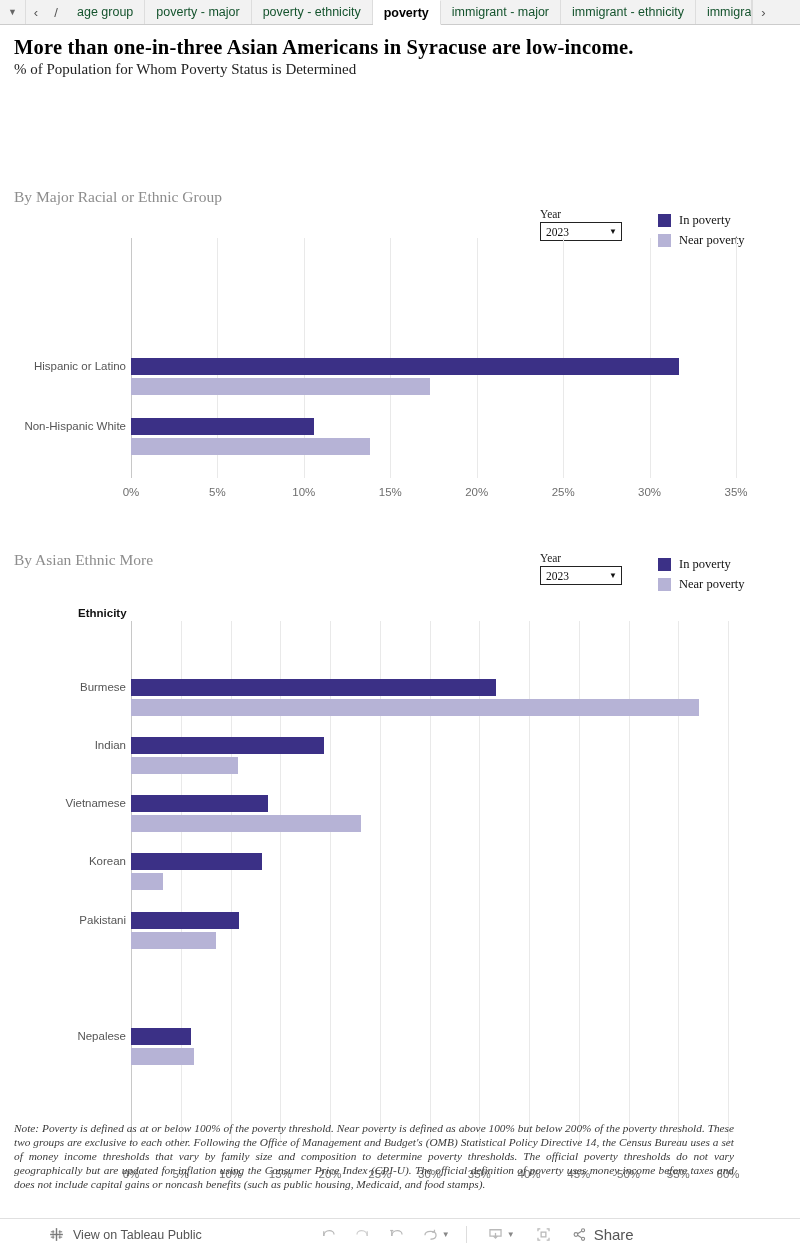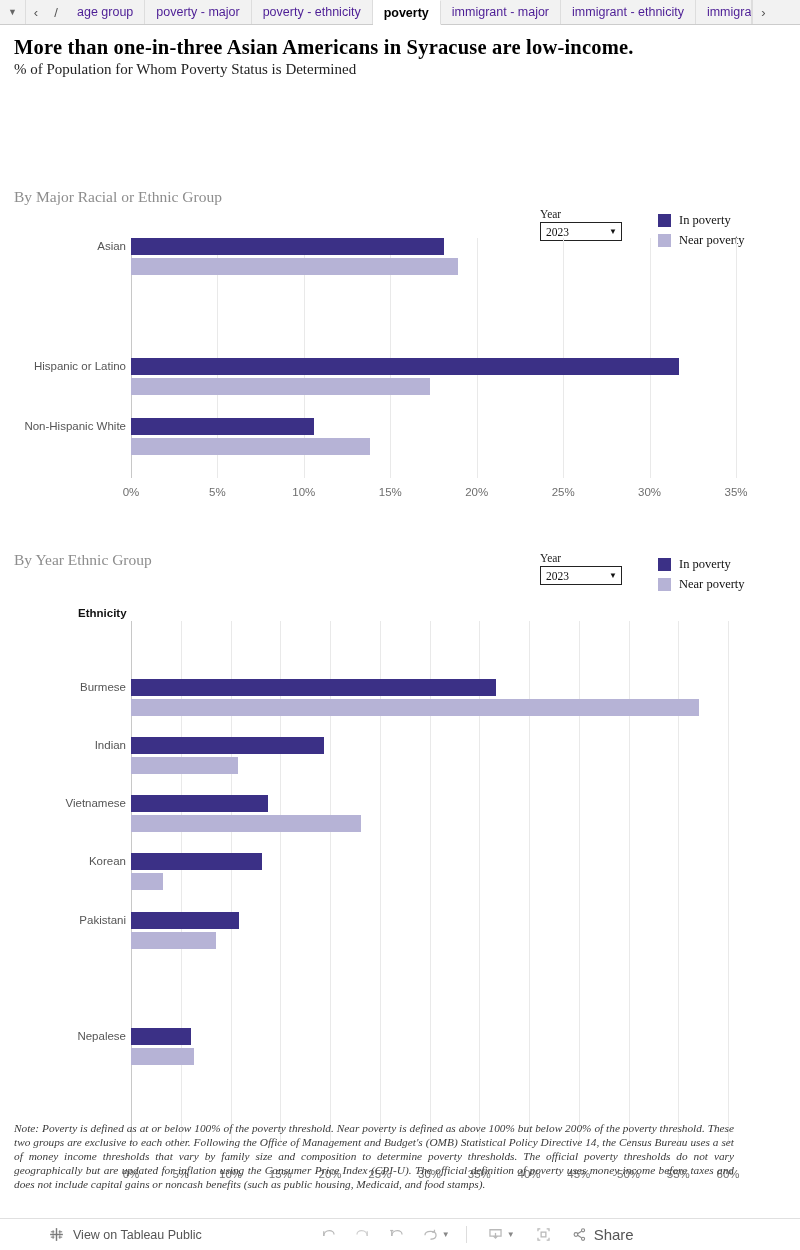--- a/index.html
+++ b/index.html
@@ -28,21 +28,21 @@
   .tab-nav {
     width: 20px; display: flex; align-items: center; justify-content: center;
     color: #555; font-size: 13px;
   }
   .tab-nav.right { border-left: 1px solid #ddd; width: 22px; }
   .tab {
     display: flex; align-items: center;
     padding: 0 11px;
     border-right: 1px solid #ddd;
     white-space: nowrap;
-    color: #4c1d95;
+    color: #14532d;
   }
   .tab.active {
     background: #ffffff;
     color: #000;
     font-weight: bold;
     border-top: 1px solid #ffffff;
     margin-bottom: -1px;
     border-bottom: 1px solid #ffffff;
   }
   .tab.clipped { overflow: hidden; max-width: 56px; padding-right: 6px; align-items: center; }
@@ -217,25 +217,20 @@
       <div class="gridlayer">
         <div class="zeroline" style="left: 0px;"></div>
         <div class="gridline" style="left: 86.4286px;"></div>
         <div class="gridline" style="left: 172.857px;"></div>
         <div class="gridline" style="left: 259.286px;"></div>
         <div class="gridline" style="left: 345.714px;"></div>
         <div class="gridline" style="left: 432.143px;"></div>
         <div class="gridline" style="left: 518.571px;"></div>
         <div class="gridline" style="left: 605px;"></div>
       </div>
-      <div class="cat-row" style="top: 0px; height: 60px;">
-        <div class="cat-label" style="top: 2px;">Asian</div>
-        <div class="bar in" title="Asian — In poverty: 18.1%" style="width: 312.871px; top: 0px; height: 17px; background: rgb(59, 48, 134);"></div>
-        <div class="bar near" title="Asian — Near poverty: 18.9%" style="width: 326.7px; top: 20px; height: 17px; background: rgb(182, 179, 214);"></div>
-      </div>
       <div class="cat-row" style="top: 120px; height: 60px;">
         <div class="cat-label" style="top: 2px;">Hispanic or Latino</div>
         <div class="bar in" title="Hispanic or Latino — In poverty: 31.7%" style="width: 547.957px; top: 0px; height: 17px; background: rgb(59, 48, 134);"></div>
         <div class="bar near" title="Hispanic or Latino — Near poverty: 17.3%" style="width: 299.043px; top: 20px; height: 17px; background: rgb(182, 179, 214);"></div>
       </div>
       <div class="cat-row" style="top: 180px; height: 60px;">
         <div class="cat-label" style="top: 2px;">Non-Hispanic White</div>
         <div class="bar in" title="Non-Hispanic White — In poverty: 10.6%" style="width: 183.229px; top: 0px; height: 17px; background: rgb(59, 48, 134);"></div>
         <div class="bar near" title="Non-Hispanic White — Near poverty: 13.8%" style="width: 238.543px; top: 20px; height: 17px; background: rgb(182, 179, 214);"></div>
       </div>
@@ -246,21 +241,21 @@
       <div class="axis-tick" style="left: 172.857px;">10%</div>
       <div class="axis-tick" style="left: 259.286px;">15%</div>
       <div class="axis-tick" style="left: 345.714px;">20%</div>
       <div class="axis-tick" style="left: 432.143px;">25%</div>
       <div class="axis-tick" style="left: 518.571px;">30%</div>
       <div class="axis-tick" style="left: 605px;">35%</div>
     </div>
 </div>
 
 <div class="section">
-  <div class="section-title" style="position:absolute;top:473px;left:0;">By Year Ethnic Group</div>
+  <div class="section-title" style="position:absolute;top:473px;left:0;">By Asian Ethnic More</div>
 
   <div class="ctrl-row" style="top:474px; left:540px;">
     <div class="year-box">
       <div class="year-label">Year</div>
       <div class="year-select">
         <span>2023</span>
         <span class="caret">▼</span>
       </div>
     </div>
     <div class="legend">

